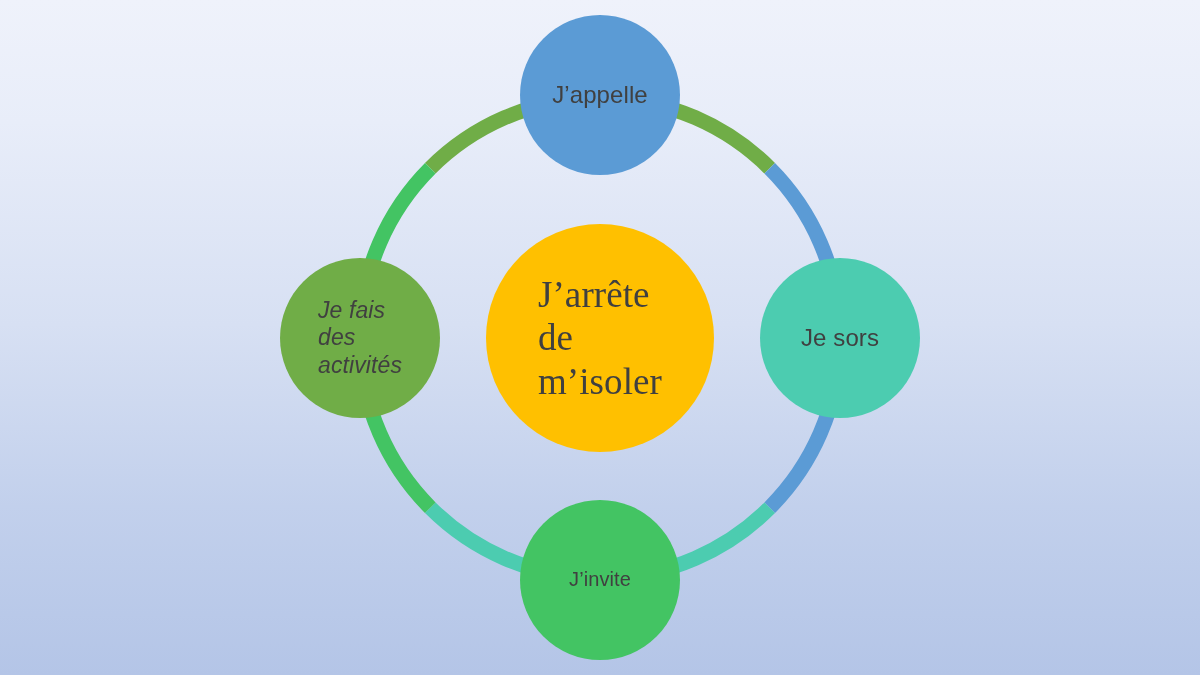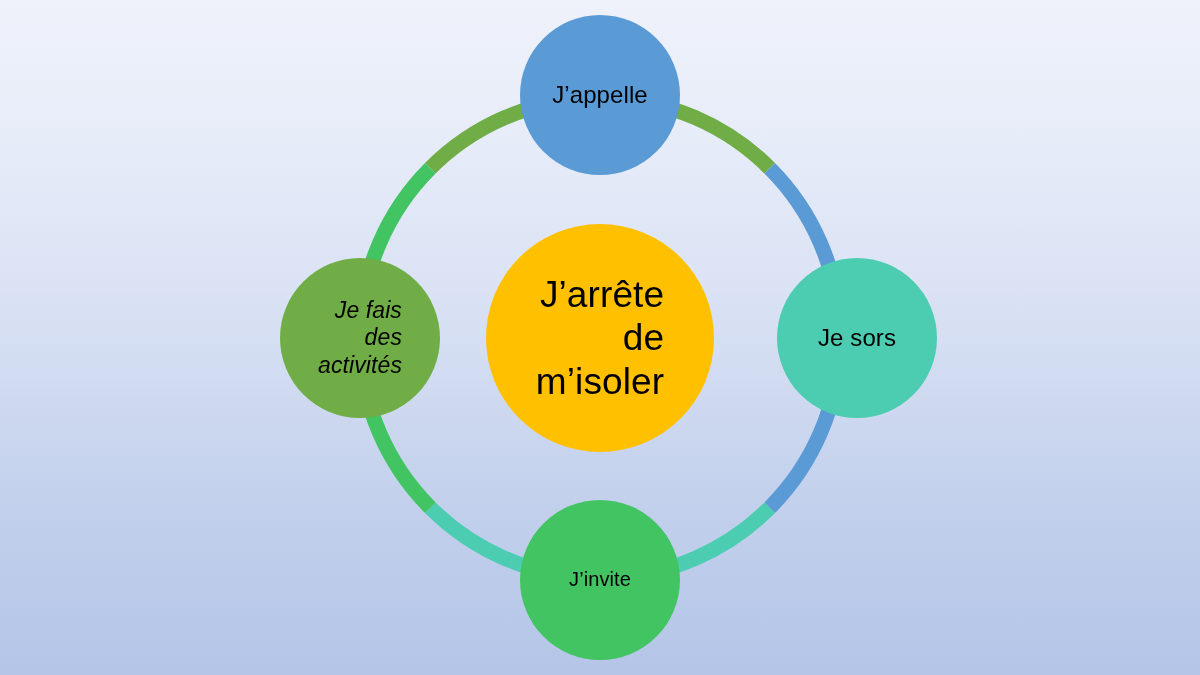--- a/index.html
+++ b/index.html
@@ -25,52 +25,53 @@
     top: 0;
     width: 1200px;
     height: 675px;
   }
   .node {
     position: absolute;
     border-radius: 50%;
     display: flex;
     align-items: center;
     justify-content: center;
-    text-align: right;
-    color: #000000;
+    text-align: left;
+    color: #404040;
     box-sizing: border-box;
     line-height: 1.18;
     font-weight: 400;
   }
   .node-label {
     display: block;
     padding: 0 6px;
     white-space: pre-line;
     letter-spacing: 0.1px;
   }
   #node-center {
     width: 228px;
     height: 228px;
     left: 486px;
     top: 224px;
     font-size: 37px;
     z-index: 5;
+    font-family: Liberation Serif, serif;
   }
   #node-top {
     width: 160px;
     height: 160px;
     left: 520px;
     top: 15px;
     font-size: 24px;
     z-index: 6;
   }
   #node-right {
     width: 160px;
     height: 160px;
-    left: 777px;
+    left: 760px;
     top: 258px;
     font-size: 24px;
     z-index: 6;
   }
   #node-bottom {
     width: 160px;
     height: 160px;
     left: 520px;
     top: 500px;
     font-size: 20px;

